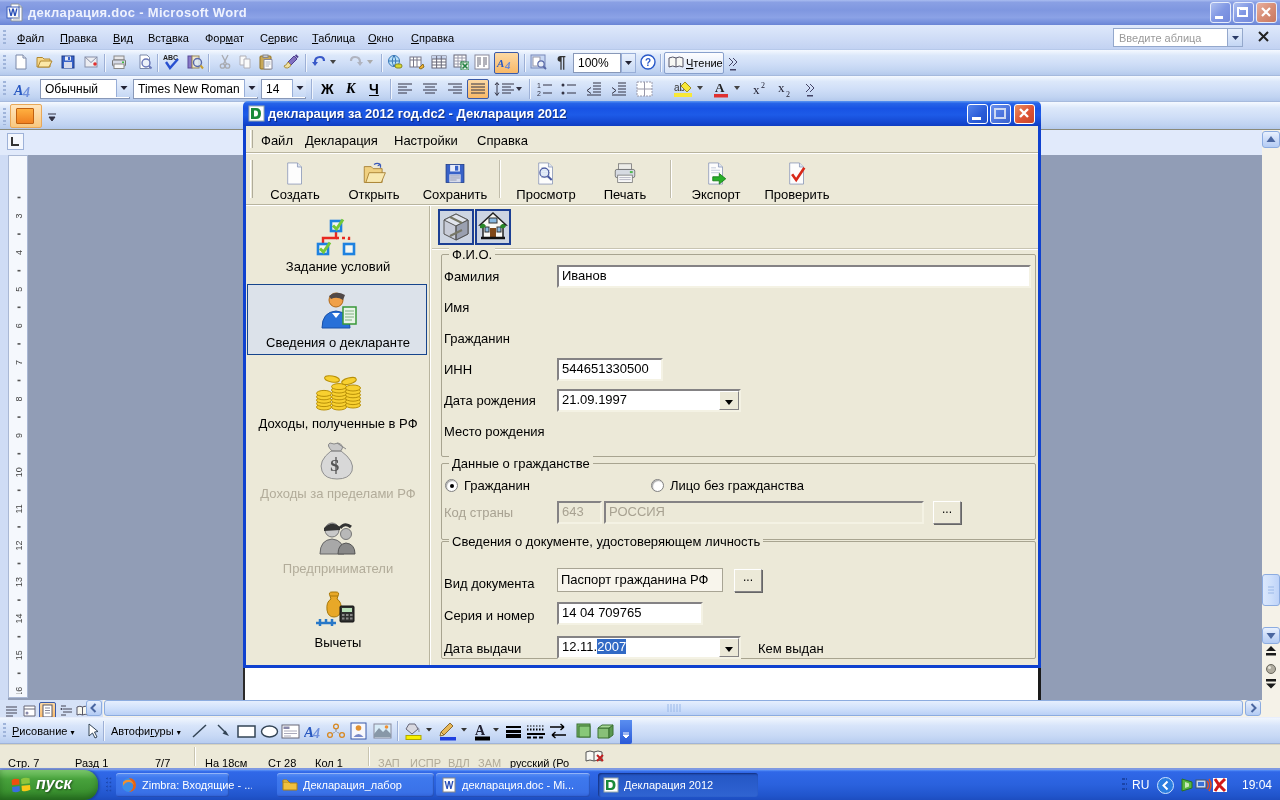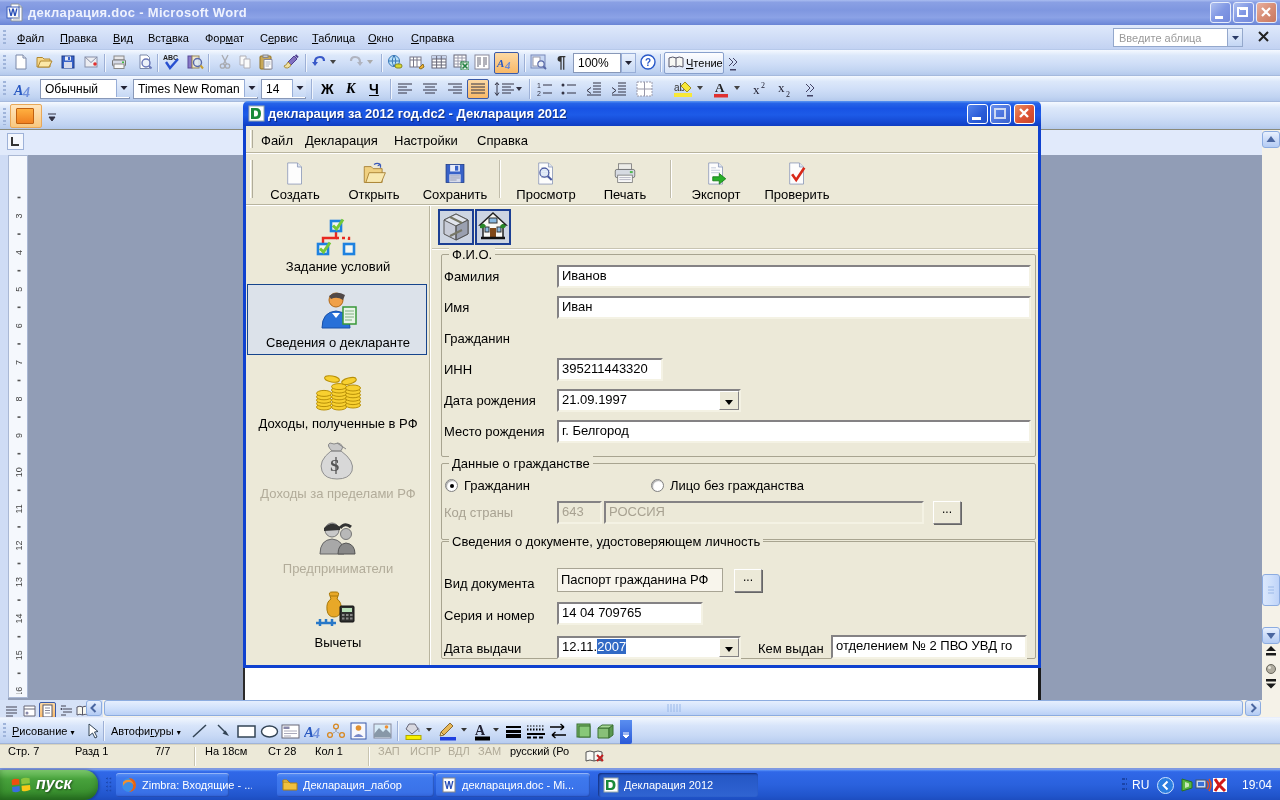--- a/index.html
+++ b/index.html
@@ -60,21 +60,21 @@
   background:linear-gradient(180deg,#e6effe 0%,#cfe0fb 55%,#bad0f6 100%); border:1px solid #8cace0; }
 
 
 #drawtb { left:0; top:717px; width:1280px; height:27px;
   background:linear-gradient(180deg,#f0f6fe 0%,#d8e5fa 30%,#c8d9f5 70%,#b8cdf0 100%);
   border-top:1px solid #e8eefc; border-bottom:1px solid #a0b4d8; font-size:11px; }
 
 
 #statusbar { left:0; top:744px; width:1280px; height:24px; background:#ece9d8; font-size:11px; color:#000;
   border-top:1px solid #d8d4c0; }
-#statusbar span { position:absolute; top:0; }
+#statusbar span { position:absolute; top:12px; }
 #statusbar .dim { color:#b0aa98; }
 
 
 #taskbar { left:0; top:770px; width:1280px; height:30px;
   background:linear-gradient(180deg,#5a93f8 0%,#3068e8 6%,#2a61dd 50%,#2155cc 85%,#1d4dc0 100%); }
 #startbtn { position:absolute; left:0; top:0; width:98px; height:30px; border-radius:0 14px 14px 0;
   background:linear-gradient(180deg,#7ecb6e 0%,#48a23c 30%,#3b9230 70%,#2e7d26 100%);
   box-shadow:inset 0 -3px 6px rgba(0,40,0,.3), 1px 0 3px rgba(0,0,0,.4); }
 #startbtn .stext { position:absolute; left:36px; top:5px; color:#fff; font-size:16px; font-weight:bold; font-style:italic;
   text-shadow:1px 1px 2px rgba(0,0,0,.5); }
@@ -1004,32 +1004,30 @@
               <path d="M23 15 Q26 11 29 15 Q28 18 24 17 Z" fill="#288828"></path>
             </svg></div>
     </div>
 
     <div class="grpbox" style="left:9px;top:48px;width:595px;height:203px;">
       <div class="grplabel">Ф.И.О.</div>
     </div>
     <span class="flabel" style="left:12px;top:63px">Фамилия</span>
     <div class="finput" style="left:125px;top:59px;width:474px;height:23px">Иванов</div>
     <span class="flabel" style="left:12px;top:94px">Имя</span>
-    <div class="finput" style="left:125px;top:90px;width:474px;height:23px">Иван</div>
     <span class="flabel" style="left:12px;top:125px">Гражданин</span>
     <span class="flabel" style="left:12px;top:156px">ИНН</span>
-    <div class="finput" style="left:125px;top:152px;width:106px;height:23px">395211443320</div>
+    <div class="finput" style="left:125px;top:152px;width:106px;height:23px">544651330500</div>
     <span class="flabel" style="left:12px;top:187px">Дата рождения</span>
     <div class="finput" style="left:125px;top:183px;width:184px;height:23px">21.09.1997
       <div class="combobtn" style="right:0px;top:0px;height:19px"><svg width="18" height="19">
               <path d="M5 8 L13 8 L9 13 Z" fill="#000"></path>
             </svg></div>
     </div>
     <span class="flabel" style="left:12px;top:218px">Место рождения</span>
-    <div class="finput" style="left:125px;top:214px;width:474px;height:23px">г. Белгород</div>
 
     <div class="grpbox" style="left:9px;top:257px;width:595px;height:77px;">
       <div class="grplabel">Данные о гражданстве</div>
     </div>
     <div class="radio sel" style="left:13px;top:273px"></div>
     <span class="flabel" style="left:32px;top:272px">Гражданин</span>
     <div class="radio" style="left:219px;top:273px"></div>
     <span class="flabel" style="left:238px;top:272px">Лицо без гражданства</span>
     <span class="flabel dim" style="left:12px;top:299px">Код страны</span>
     <div class="finput dim" style="left:125px;top:295px;width:45px;height:23px">643</div>
@@ -1044,21 +1042,20 @@
     <div class="dotbtn" style="left:302px;top:363px">...</div>
     <span class="flabel" style="left:12px;top:402px">Серия и номер</span>
     <div class="finput" style="left:125px;top:396px;width:146px;height:23px">14 04 709765</div>
     <span class="flabel" style="left:12px;top:435px">Дата выдачи</span>
     <div class="finput" style="left:125px;top:430px;width:184px;height:23px">12.11.<span style="background:#316ac5;color:#fff">2007</span>
       <div class="combobtn" style="right:0px;top:0px;height:19px"><svg width="18" height="19">
               <path d="M5 8 L13 8 L9 13 Z" fill="#000"></path>
             </svg></div>
     </div>
     <span class="flabel" style="left:326px;top:435px">Кем выдан</span>
-    <div class="finput" style="left:399px;top:429px;width:196px;height:24px">отделением № 2 ПВО УВД го</div>
   </div>
   </div>
 </div>
 
 <div class="abs" style="left:0;top:768px;width:1280px;height:2px;background:#7e99e2;"></div>
 
 <div class="abs" id="taskbar">
   <div id="startbtn">
     <svg style="position:absolute;left:10px;top:5px" width="22" height="20" viewBox="0 0 22 20">
       <g transform="rotate(-4 11 10)">

